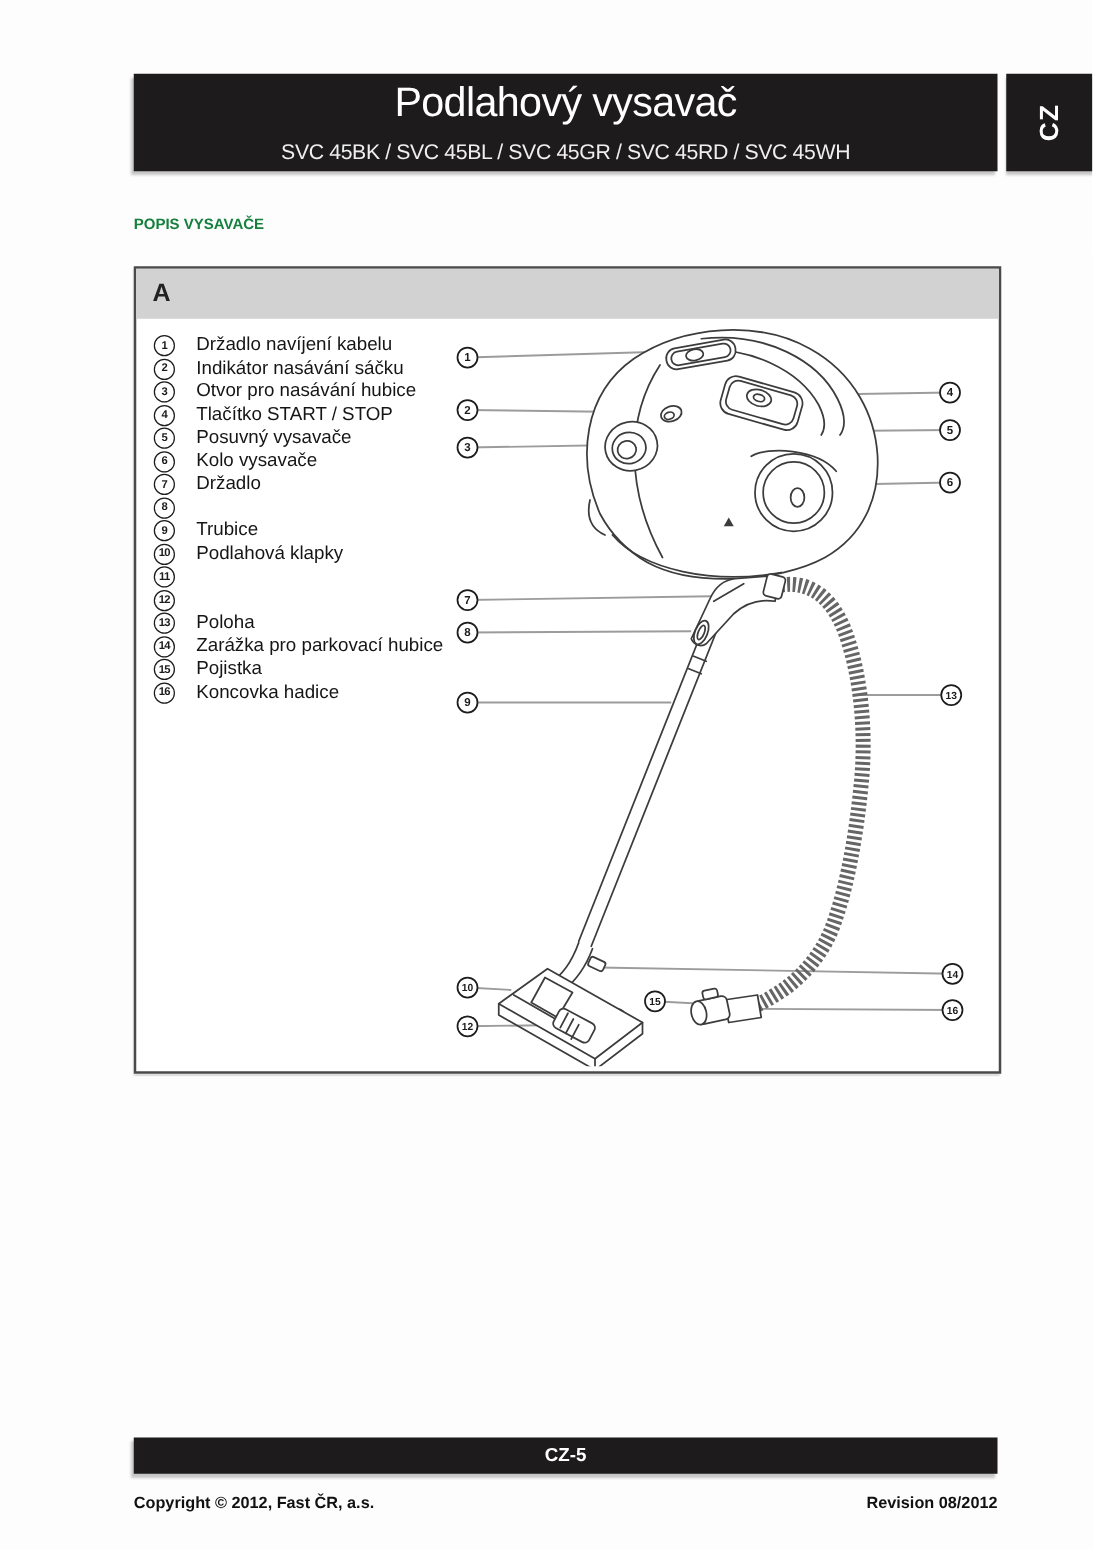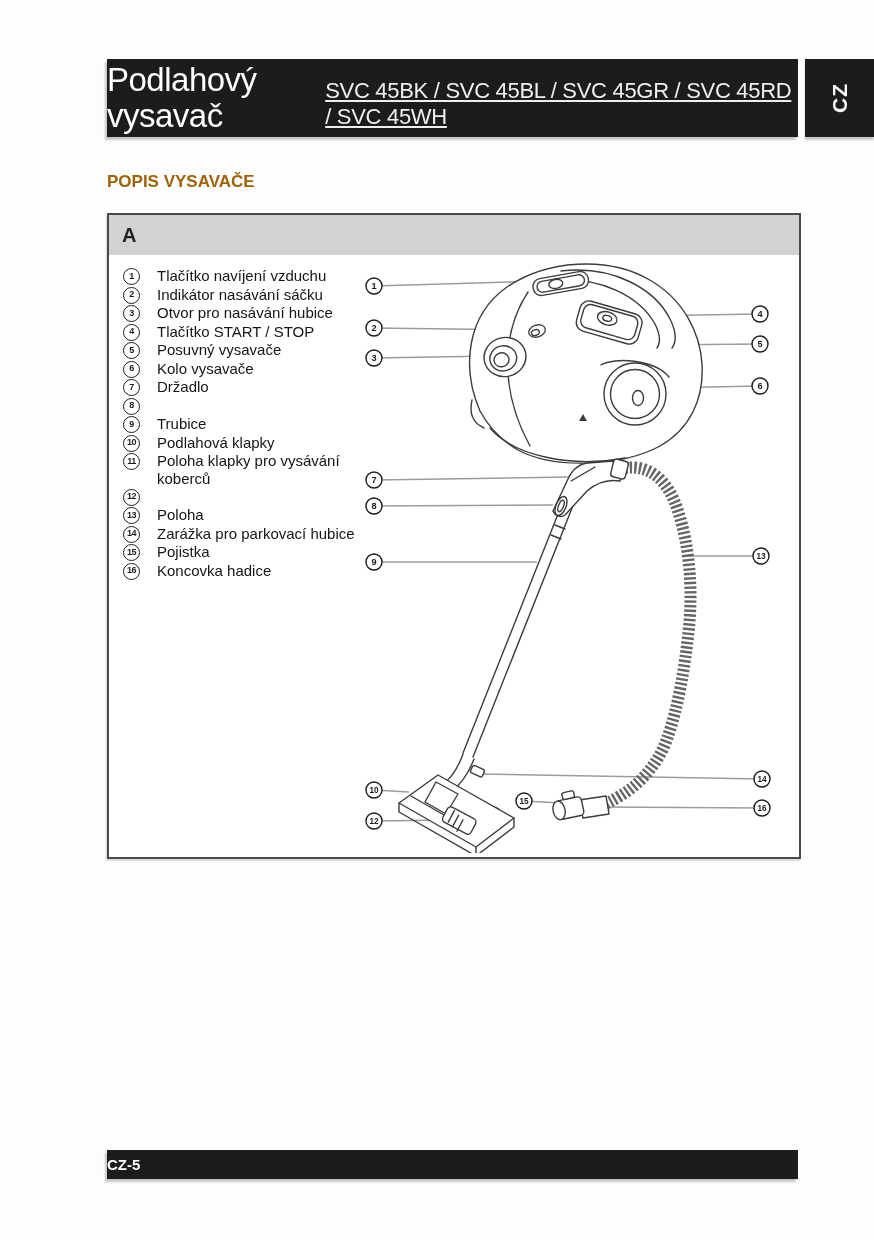--- a/index.html
+++ b/index.html
@@ -1,30 +1,30 @@
 <!DOCTYPE html>
 <html><head>
 <meta charset="utf-8">
 <style>
   html,body{margin:0;padding:0;background:#ffffff;}
   #page{position:relative;width:874px;height:1240px;background:#fdfdfd;overflow:hidden;
         font-family:"Liberation Sans","DejaVu Sans",sans-serif;color:#1a1a1a;}
 
   
   .main-bar{position:absolute;left:107px;top:59px;width:691px;height:78px;background:#1d1b1b;
-            box-shadow:-2px 3px 2px rgba(0,0,0,.22);display:flex;flex-direction:row;
+            box-shadow:-2px 3px 2px rgba(0,0,0,.22);display:flex;flex-direction:column;
             align-items:center;justify-content:center;}
   .main-title{color:#fff;font-size:33px;font-weight:500;letter-spacing:-.5px;line-height:1.1;}
-  .main-subtitle{color:#efefef;font-size:22px;font-weight:400;letter-spacing:-.3px;margin-top:12px;text-decoration:underline;}
+  .main-subtitle{color:#efefef;font-size:17px;font-weight:400;letter-spacing:-.3px;margin-top:12px;}
   .lang-tab{position:absolute;left:805px;top:59px;width:69px;height:78px;background:#1d1b1b;
             box-shadow:0 3px 2px rgba(0,0,0,.22);display:flex;align-items:center;justify-content:center;}
   .lang-tab span{color:#fff;font-size:21px;font-weight:700;transform:rotate(-90deg);letter-spacing:1px;}
 
   
-  .section-heading{position:absolute;left:107px;top:172px;font-size:17px;font-weight:700;color:#a16207;}
+  .section-heading{position:absolute;left:107px;top:172px;font-size:12px;font-weight:700;color:#15803d;}
 
   .figure-box{position:absolute;left:107px;top:213px;width:690px;height:642px;
               border:2px solid #4a4a4a;background:#fff;box-shadow:-1px 2px 1px rgba(0,0,0,.12);}
   .figure-box-header{height:40px;background:#d2d2d2;display:flex;align-items:center;}
   .figure-box-header .fig-label{font-size:20px;font-weight:700;color:#222;padding-left:13px;}
 
   
   .parts-list{position:absolute;left:10px;top:52px;width:262px;margin:0;padding:0;list-style:none;
               font-size:15px;line-height:17.6px;color:#151515;}
   .parts-list li{display:flex;align-items:flex-start;margin:0 0 .5px 0;}
@@ -32,21 +32,21 @@
   .num-circle{width:15px;height:15px;border:1.4px solid #1c1c1c;border-radius:50%;display:flex;
               align-items:center;justify-content:center;font-size:9px;font-weight:700;color:#1c1c1c;
               margin-top:1px;letter-spacing:-.5px;}
   .part-label{flex:1;}
 
   
   .diagram-svg{position:absolute;left:0;top:0;width:686px;height:638px;pointer-events:none;}
 
   
   .footer-bar{position:absolute;left:107px;top:1150px;width:691px;height:29px;background:#1d1b1b;
-              box-shadow:-2px 3px 2px rgba(0,0,0,.22);display:flex;align-items:center;justify-content:flex-start;}
+              box-shadow:-2px 3px 2px rgba(0,0,0,.22);display:flex;align-items:center;justify-content:center;}
   .footer-bar span{color:#fff;font-size:15px;font-weight:700;}
   .bottom-row{position:absolute;left:107px;top:1194px;width:691px;display:flex;
               justify-content:space-between;font-size:13px;font-weight:700;color:#111;}
 </style>
 </head>
 <body>
 
 <div id="page">
 
   <div class="main-bar">
@@ -62,21 +62,21 @@
   <div class="figure-box">
     <div class="figure-box-header">
       <span class="fig-label">A</span>
     </div>
 
     <ul class="parts-list" id="parts-list">
         <li>
           <span class="part-num">
             <span class="num-circle">1</span>
           </span>
-          <span class="part-label">Tlačítko navíjení vzduchu</span>
+          <span class="part-label">Držadlo navíjení kabelu</span>
         </li>
         <li>
           <span class="part-num">
             <span class="num-circle">2</span>
           </span>
           <span class="part-label">Indikátor nasávání sáčku</span>
         </li>
         <li>
           <span class="part-num">
             <span class="num-circle">3</span>
@@ -121,21 +121,20 @@
         <li>
           <span class="part-num">
             <span class="num-circle">10</span>
           </span>
           <span class="part-label">Podlahová klapky</span>
         </li>
         <li>
           <span class="part-num">
             <span class="num-circle">11</span>
           </span>
-          <span class="part-label">Poloha klapky pro vysávání koberců</span>
         </li>
         <li>
           <span class="part-num">
             <span class="num-circle">12</span>
           </span>
         </li>
         <li>
           <span class="part-num">
             <span class="num-circle">13</span>
           </span>
@@ -304,14 +303,18 @@
           <ellipse cx="450" cy="593.5" rx="6" ry="9.5"></ellipse>
           <rect x="456" y="577" width="12" height="7" rx="2"></rect>
         </g>
       </g>
     </svg>
   </div>
 
   <div class="footer-bar">
     <span>CZ-5</span>
   </div>
+  <div class="bottom-row">
+    <span>Copyright © 2012, Fast ČR, a.s.</span>
+    <span>Revision 08/2012</span>
+  </div>
 
 </div>
 
 </body></html>

